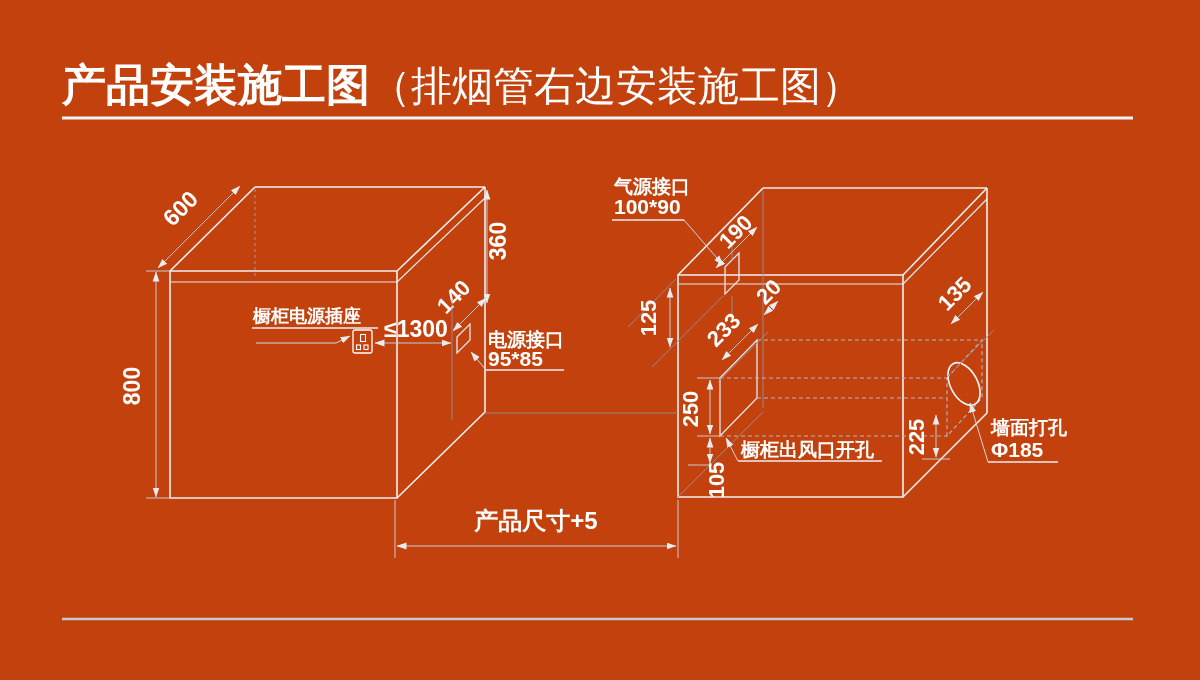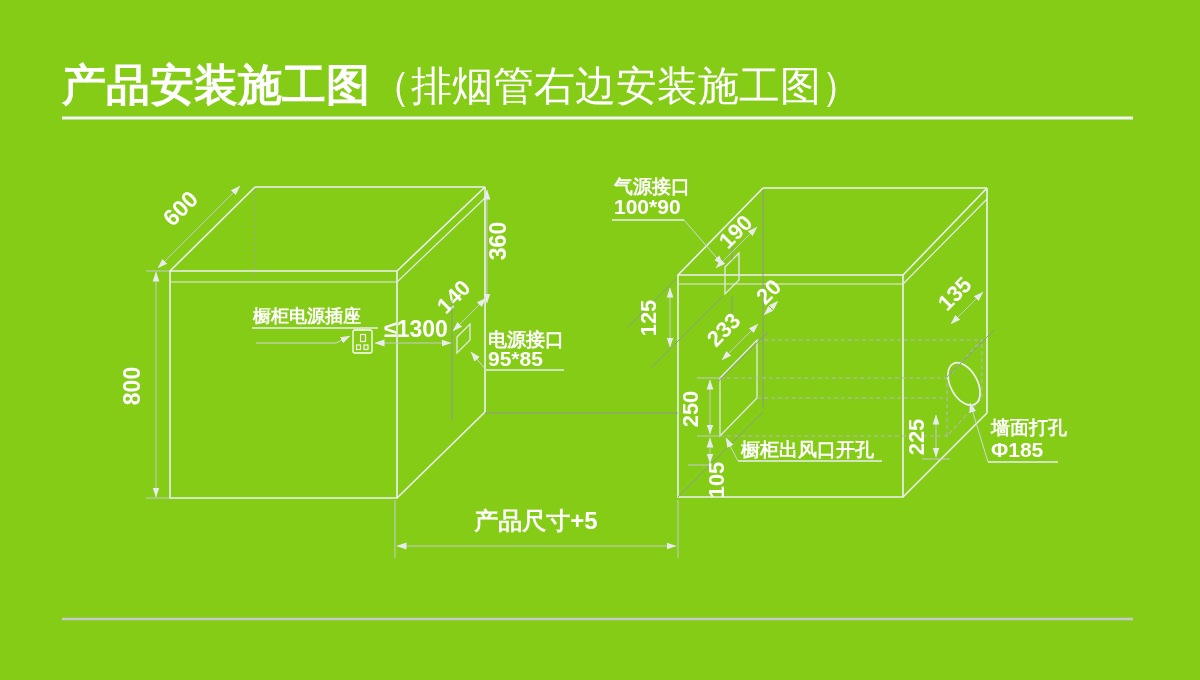--- a/index.html
+++ b/index.html
@@ -1,16 +1,16 @@
 <!DOCTYPE html>
 <html><head>
 <meta charset="utf-8">
 <style>
   html,body{margin:0;padding:0;background:#2b2e38;}
-  .canvas{position:relative;width:1200px;height:680px;background:#84cc16;overflow:hidden;
+  .canvas{position:relative;width:1200px;height:680px;background:#c2410c;overflow:hidden;
           font-family:"Liberation Sans","DejaVu Sans",sans-serif;}
   svg{position:absolute;left:0;top:0;}
   text{fill:#ffffff;font-family:"Liberation Sans","DejaVu Sans",sans-serif;}
   .edge{stroke:#eef0f4;stroke-width:1.6;fill:none;}
   .edge2{stroke:#e7e9ee;stroke-width:1.2;fill:none;}
   .hid{stroke:#9da1ab;stroke-width:0.9;fill:none;stroke-dasharray:3 3;}
   .cons{stroke:#8e929c;stroke-width:0.9;fill:none;}
   .dim{stroke:#c7cad2;stroke-width:1;fill:none;}
   .dimtxt{font-weight:700;fill:#ffffff;}
   .lbl{font-weight:700;fill:#ffffff;}

